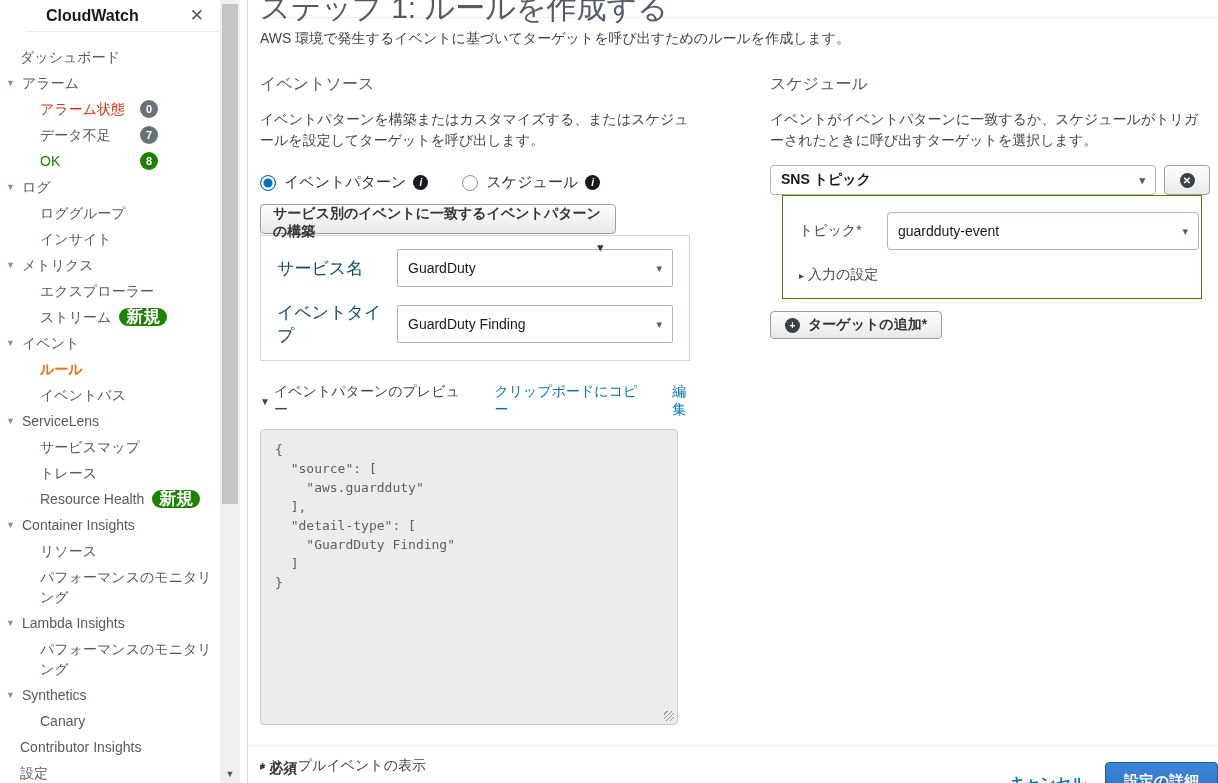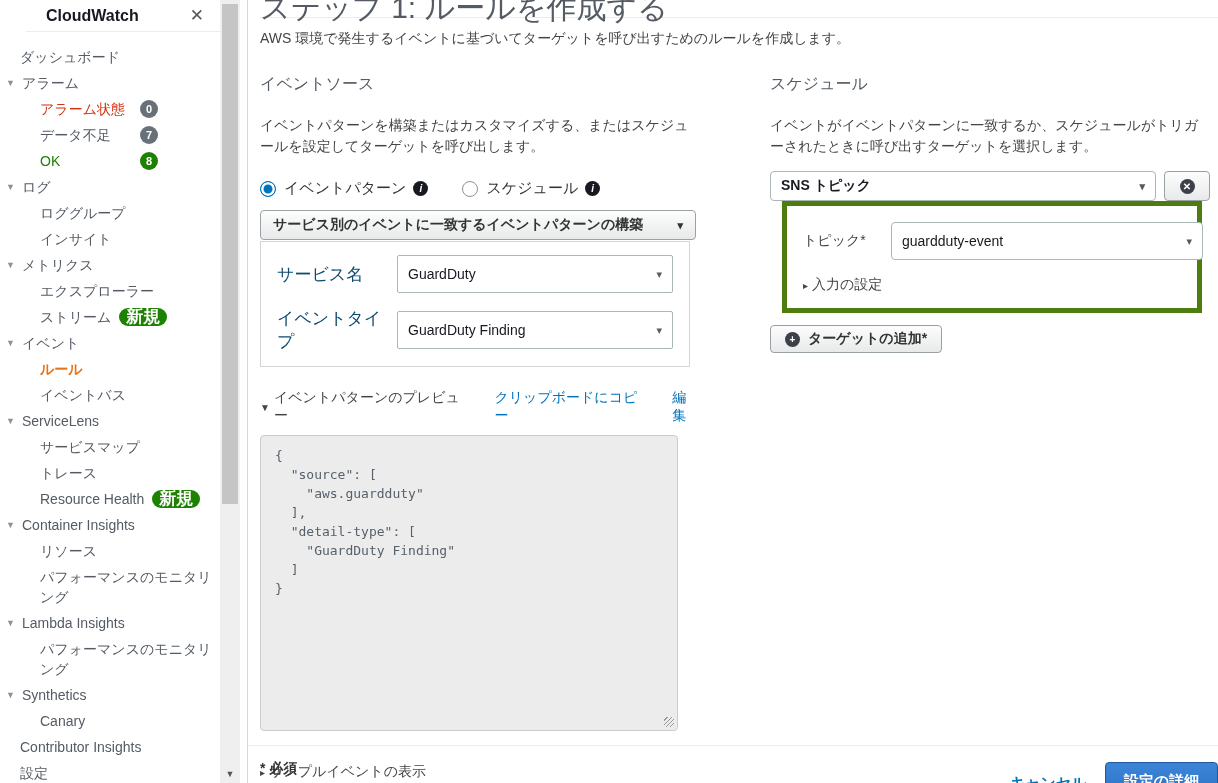--- a/index.html
+++ b/index.html
@@ -42,36 +42,36 @@
 
   
   .main { flex:1; position:relative; padding:0 0 0 12px; }
   .main-header { border-bottom:1px solid #eaeded; height:30px; }
   .page-title { font-size:30px; font-weight:400; color:#545b64; margin-top:-12px; white-space:nowrap; }
   .subtitle { margin-top:12px; font-size:14px; color:#444; }
   .columns { display:flex; margin-top:26px; }
   .col-left { width:440px; flex:0 0 440px; }
   .col-right { margin-left:70px; width:440px; }
   h2.section { font-size:16px; font-weight:400; color:#545b64; }
-  .section-desc { margin-top:20px; font-size:14px; color:#444; line-height:21px; }
+  .section-desc { margin-top:14px; font-size:14px; color:#444; line-height:21px; }
 
   
   .radio-row { display:flex; align-items:center; margin-top:22px; font-size:15px; color:#333; }
   .radio { width:16px; height:16px; border-radius:50%; border:1px solid #879596; background:#fff;
     margin-right:8px; flex:0 0 16px; }
   .radio.checked { border-color:#0073bb; background:#0073bb; box-shadow:inset 0 0 0 2.5px #fff; }
   .info-icon { width:15px; height:15px; border-radius:50%; background:#16191f; color:#fff;
     font-size:10px; font-weight:bold; font-style:italic; text-align:center; line-height:15px;
     margin-left:7px; cursor:pointer; }
   .radio-gap { width:34px; }
 
   
   .btn { background:linear-gradient(#fdfdfd,#e8e9ea); border:1px solid #9aa1a5; border-radius:4px;
     color:#333; font-weight:bold; font-size:14px; cursor:pointer; display:flex; align-items:center; }
-  .pattern-builder { width:436px; height:30px; padding:0 12px; margin-top:12px; position:relative; z-index:2; }
+  .pattern-builder { width:356px; height:30px; padding:0 12px; margin-top:12px; position:relative; z-index:2;flex-direction:column; }
   .pattern-builder .caret { margin-left:auto; }
   .caret { font-size:11px; color:#333; }
 
   
   .service-box { width:430px; border:1px solid #d5d5d5; margin-top:1px; padding:13px 16px; }
   .form-row { display:flex; align-items:center; }
   .form-row + .form-row { margin-top:14px; }
   .form-label { width:120px; font-size:17px; color:#0c4a6e; flex:0 0 120px; }
   .select { height:38px; background:#fff; border:1px solid #aab7b8; border-radius:2px;
     display:flex; align-items:center; padding:0 10px; font-size:14px; color:#16191f;
@@ -92,21 +92,21 @@
     background:repeating-linear-gradient(135deg, transparent 0 2px, #999 2px 3px); cursor:se-resize; }
   .toggle-row { display:flex; align-items:center; margin-top:32px; font-size:14px; color:#444; cursor:pointer; }
 
   
   .target-type-row { display:flex; align-items:center; margin-top:14px; position:relative; z-index:2; }
   .target-select { width:386px; flex:0 0 386px; border-radius:4px; height:30px; font-weight:bold;
     color:#16191f; }
   .delete-btn { width:46px; height:30px; margin-left:8px; justify-content:center; }
   .circle-icon { width:15px; height:15px; border-radius:50%; background:#3c4149; color:#fff;
     font-size:10px; font-weight:bold; text-align:center; line-height:15px; }
-  .target-card { width:420px; border:5px solid #4d7c0f; margin-left:12px; margin-top:0px;
+  .target-card { width:420px; border:1px solid #4d7c0f; margin-left:12px; margin-top:0px;
     padding:16px 16px 14px; }
   .topic-label { width:88px; flex:0 0 88px; font-size:14px; color:#444; }
   .topic-select { width:312px; flex:0 0 312px; border-radius:4px; }
   .input-toggle { margin-top:16px; }
   .add-target { margin-top:12px; height:28px; padding:0 14px; display:inline-flex; }
   .add-target .circle-icon { margin-right:8px; }
 
   
   .footer { position:absolute; left:0; right:0; bottom:0; height:38px; border-top:1px solid #eaeded;
     display:flex; align-items:flex-start; }

